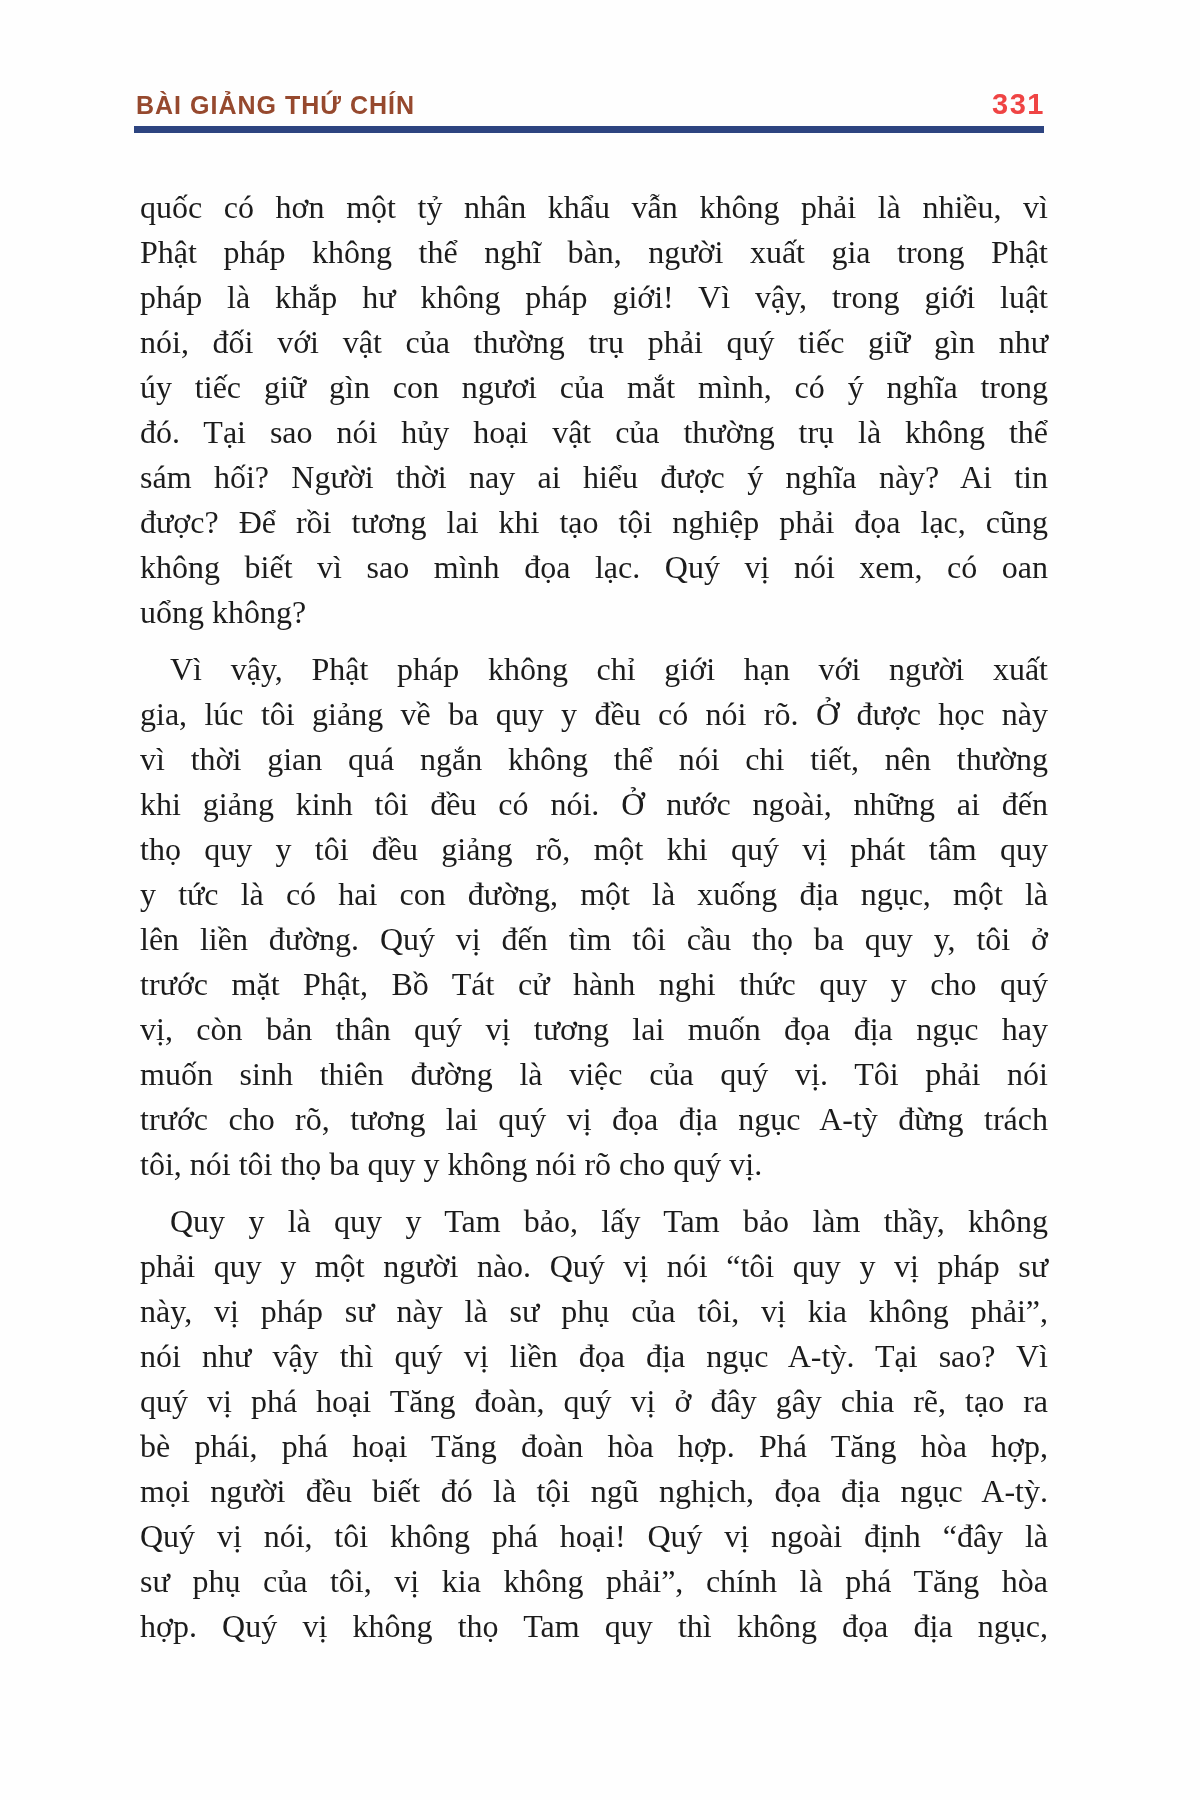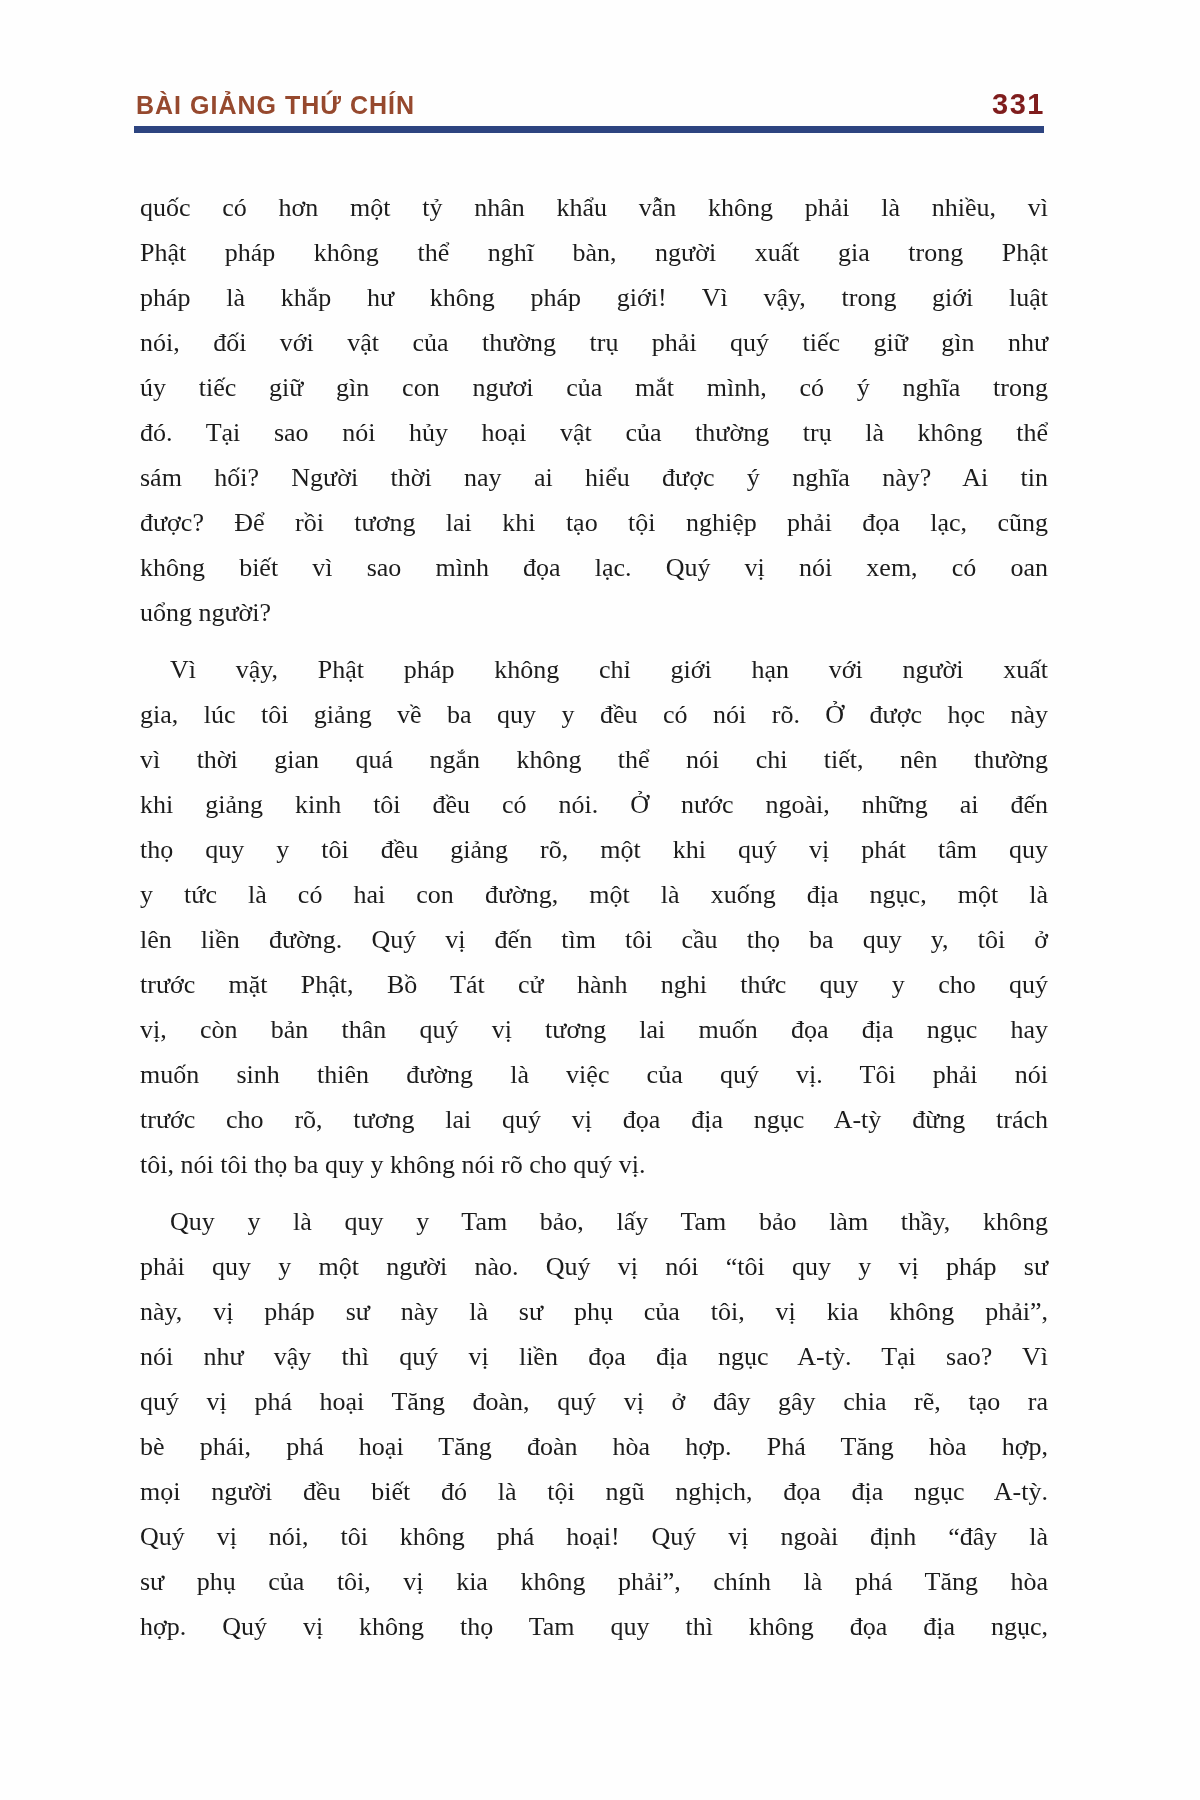--- a/index.html
+++ b/index.html
@@ -29,36 +29,36 @@
   }
   .page-number {
     position: absolute;
     top: 90px;
     right: 155px;
     font-family: "Liberation Sans", sans-serif;
     font-weight: bold;
     font-size: 29px;
     line-height: 29px;
     letter-spacing: 1.5px;
-    color: #7f1d1d;
+    color: #ef4444;
   }
   .rule {
     position: absolute;
     left: 134px;
     top: 126px;
     width: 910px;
     height: 7px;
     background: #2d4480;
   }
   .body-text {
     position: absolute;
     left: 140px;
     top: 185px;
     width: 908px;
-    font-size: 26px;
+    font-size: 32px;
     line-height: 45px;
     color: #1c1c1c;
   }
   .para { margin: 0; }
   .para + .para { margin-top: 9px; }
   .line {
     text-align: justify;
     text-align-last: justify;
   }
   .line.pl {
@@ -85,21 +85,21 @@
     <div class="para">
       <div class="line">quốc có hơn một tỷ nhân khẩu vẫn không phải là nhiều, vì</div>
       <div class="line">Phật pháp không thể nghĩ bàn, người xuất gia trong Phật</div>
       <div class="line">pháp là khắp hư không pháp giới! Vì vậy, trong giới luật</div>
       <div class="line">nói, đối với vật của thường trụ phải quý tiếc giữ gìn như</div>
       <div class="line">úy tiếc giữ gìn con ngươi của mắt mình, có ý nghĩa trong</div>
       <div class="line">đó. Tại sao nói hủy hoại vật của thường trụ là không thể</div>
       <div class="line">sám hối? Người thời nay ai hiểu được ý nghĩa này? Ai tin</div>
       <div class="line">được? Để rồi tương lai khi tạo tội nghiệp phải đọa lạc, cũng</div>
       <div class="line">không biết vì sao mình đọa lạc. Quý vị nói xem, có oan</div>
-      <div class="line pl">uổng người?</div>
+      <div class="line pl">uổng không?</div>
     </div>
 
     <div class="para">
       <div class="line indent">Vì vậy, Phật pháp không chỉ giới hạn với người xuất</div>
       <div class="line">gia, lúc tôi giảng về ba quy y đều có nói rõ. Ở được học này</div>
       <div class="line">vì thời gian quá ngắn không thể nói chi tiết, nên thường</div>
       <div class="line">khi giảng kinh tôi đều có nói. Ở nước ngoài, những ai đến</div>
       <div class="line">thọ quy y tôi đều giảng rõ, một khi quý vị phát tâm quy</div>
       <div class="line">y tức là có hai con đường, một là xuống địa ngục, một là</div>
       <div class="line">lên liền đường. Quý vị đến tìm tôi cầu thọ ba quy y, tôi ở</div>

